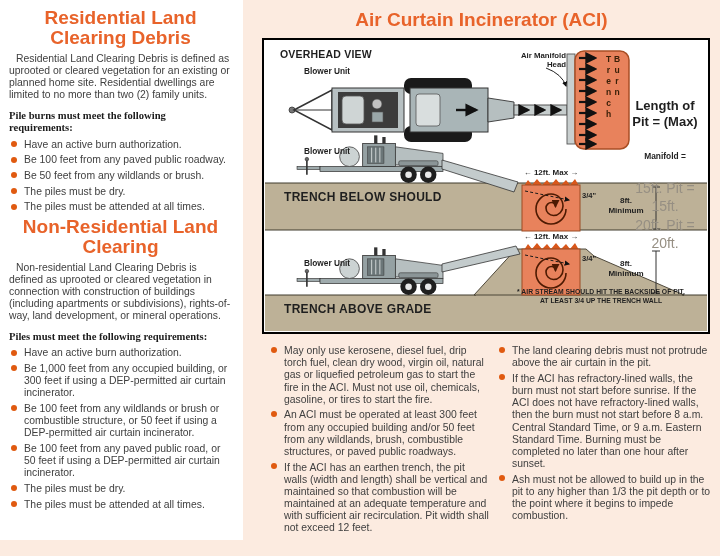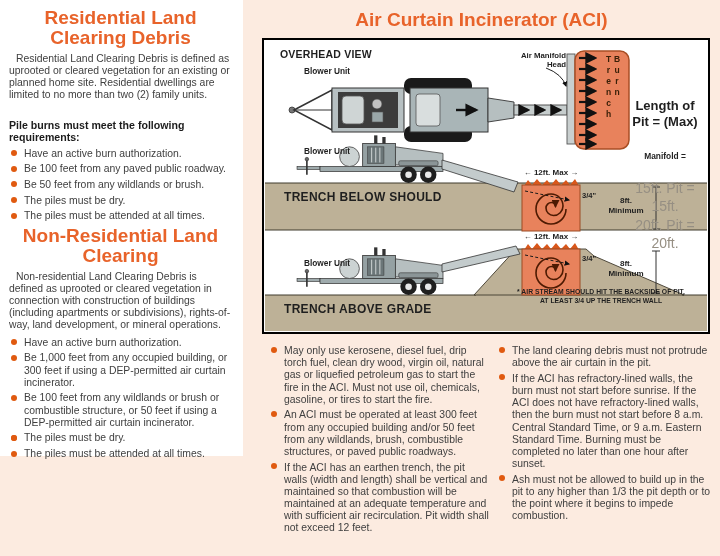--- a/index.html
+++ b/index.html
@@ -1,25 +1,25 @@
 <!DOCTYPE html>
 <html><head>
 <meta charset="utf-8">
 <style>
   html,body{margin:0;padding:0;}
   body{font-family:"Liberation Sans","DejaVu Sans",sans-serif;}
   .page{position:relative;width:720px;height:556px;background:#fcebe0;overflow:hidden;}
 
   
-  .left-col{position:absolute;left:0;top:0;width:243px;height:456px;background:#ffffff;
+  .left-col{position:absolute;left:0;top:0;width:243px;height:540px;background:#ffffff;
             box-sizing:border-box;padding:5px 11px 0 9px;}
   .sec-title{font-size:19px;line-height:1.05;font-weight:bold;color:#e8632a;
              text-align:center;margin:3px 0 5px;}
   .intro{font-size:10.4px;line-height:1.17;color:#404040;margin:0 0 5px;text-indent:7px;}
-  .req{font-size:10.6px;line-height:1.18;font-weight:bold;color:#1c1c1c;margin:17px 0 4px;}
+  .req{font-size:10.6px;line-height:1.18;font-weight:bold;color:#1c1c1c;margin:8px 0 4px;font-family:Liberation Serif, serif;}
   ul.blist{list-style:none;margin:0 0 3px;padding:0;}
   ul.blist li{position:relative;padding-left:15px;margin:0 0 3.5px;
               font-size:10.4px;line-height:1.17;color:#404040;}
   .dot{position:absolute;left:2px;top:2.5px;width:6px;height:6px;border-radius:50%;
        background:#e05a10;}
 
   
   .right-col{position:absolute;left:243px;top:0;width:477px;height:556px;background:#fcebe0;}
   .aci-title{font-size:19px;font-weight:bold;color:#e8632a;text-align:center;margin:9px 0 0;}
 
@@ -61,25 +61,26 @@
     <ul class="blist">
       <li><span class="dot"></span><span>Have an active burn authorization.</span></li>
       <li><span class="dot"></span><span>Be 100 feet from any paved public roadway.</span></li>
       <li><span class="dot"></span><span>Be 50 feet from any wildlands or brush.</span></li>
       <li><span class="dot"></span><span>The piles must be dry.</span></li>
       <li><span class="dot"></span><span>The piles must be attended at all times.</span></li>
     </ul>
 
     <h1 class="sec-title">Non-Residential Land Clearing</h1>
     <p class="intro">Non-residential Land Clearing Debris is defined as uprooted or cleared vegetation in connection with construction of buildings (including apartments or subdivisions), rights-of-way, land development, or mineral operations.</p>
+    <p class="req">Piles must meet the following requirements:</p>
     <ul class="blist">
       <li><span class="dot"></span><span>Have an active burn authorization.</span></li>
       <li><span class="dot"></span><span>Be 1,000 feet from any occupied building, or 300 feet if using a DEP-permitted air curtain incinerator.</span></li>
       <li><span class="dot"></span><span>Be 100 feet from any wildlands or brush or combustible structure, or 50 feet if using a DEP-permitted air curtain incinerator.</span></li>
-      <li><span class="dot"></span></li>
+      <li><span class="dot"></span><span>Be 100 feet from any paved public road, or 50 feet if using a DEP-permitted air curtain incinerator.</span></li>
       <li><span class="dot"></span><span>The piles must be dry.</span></li>
       <li><span class="dot"></span><span>The piles must be attended at all times.</span></li>
     </ul>
   </div>
 
   <div class="right-col">
     <h1 class="aci-title">Air Curtain Incinerator (ACI)</h1>
 
     <div class="diagram">
       

